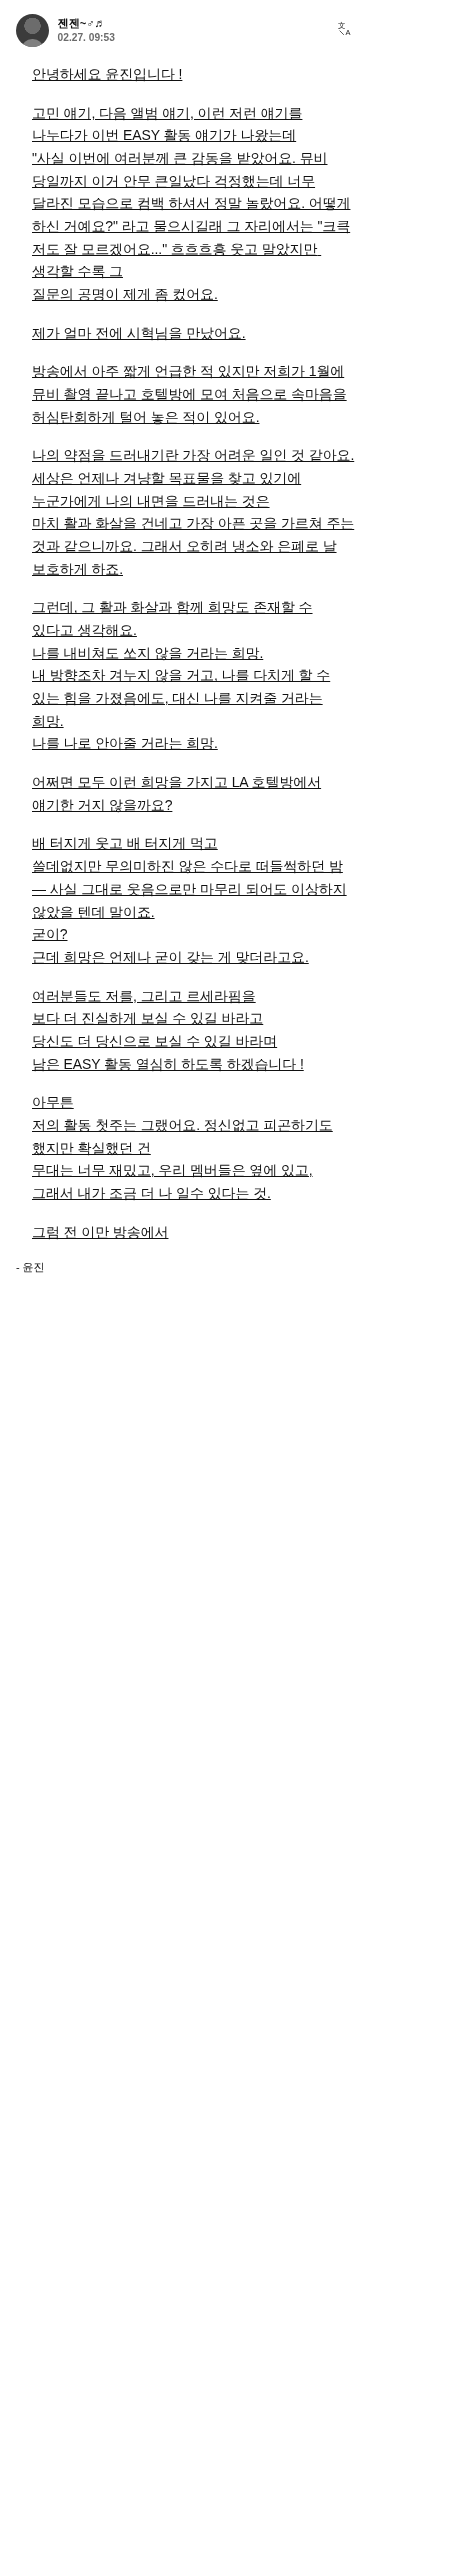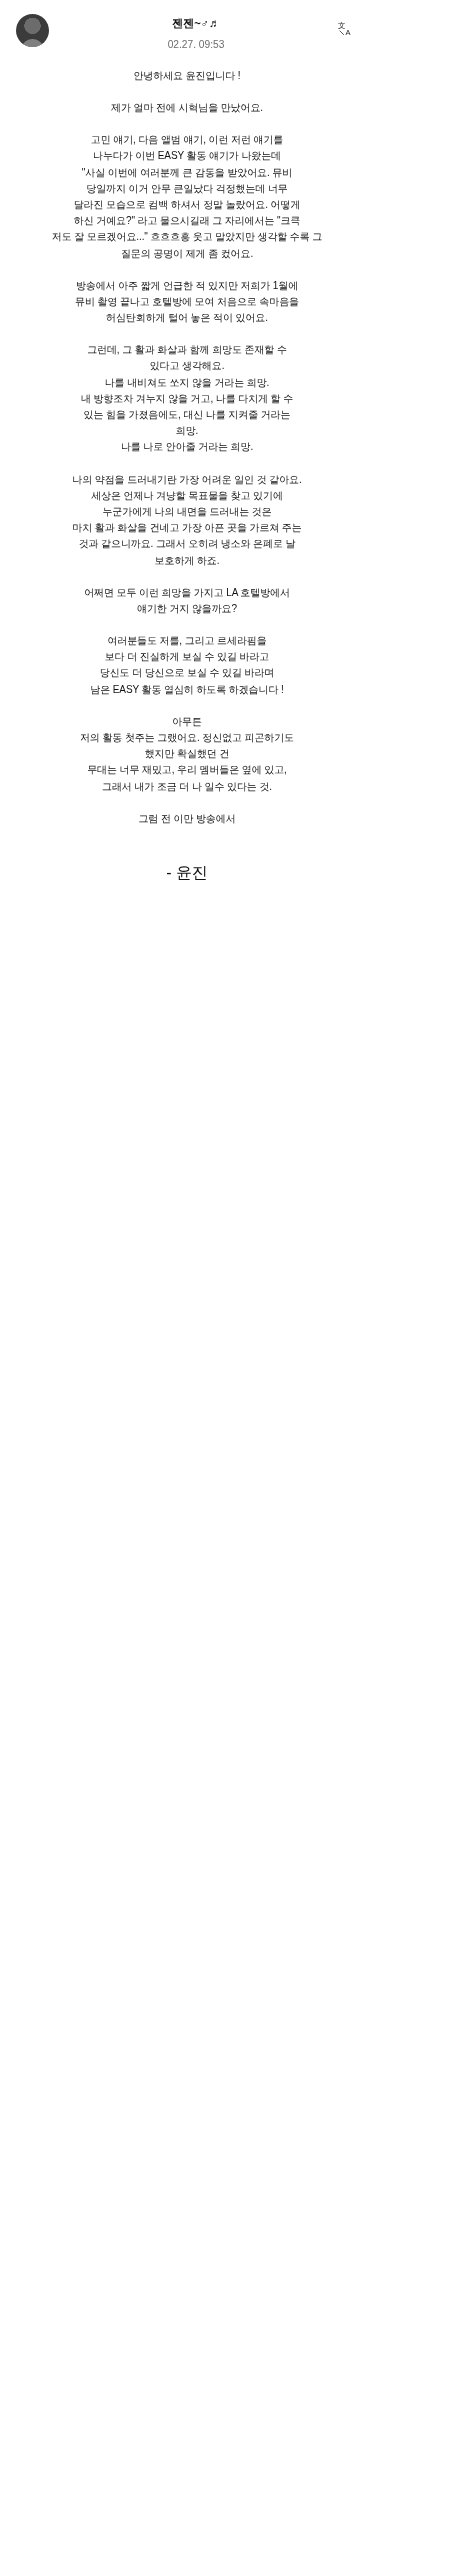--- a/index.html
+++ b/index.html
@@ -12,21 +12,20 @@
     font-family: "Liberation Sans", sans-serif;
     color: #111111;
     -webkit-font-smoothing: antialiased;
   }
   .page {
     width: 374px;
     min-height: 2576px;
     box-sizing: border-box;
     background: #ffffff;
     position: relative;
-    text-align: center;
   }
 
   
   .header {
     display: flex;
     align-items: flex-start;
     padding: 14px 16px 0 16px;
     box-sizing: border-box;
   }
   .avatar {
@@ -59,55 +58,57 @@
   .acct-name {
     font-size: 11.2px;
     font-weight: bold;
     color: #111111;
     letter-spacing: -0.1px;
     line-height: 1.25;
   }
   .acct-time {
     font-size: 10.2px;
     color: #6b6b6b;
-    margin-top: 9px;
+    margin-top: 2px;
     line-height: 1.25;
+    font-weight: bold;
   }
   .header-action {
     flex: 0 0 auto;
     width: 23.6px;
     height: 23.6px;
     margin-top: 3.2px;
     display: flex;
     align-items: center;
     justify-content: center;
     cursor: pointer;
   }
   .header-action svg { display: block; }
 
   
   .content {
     padding: 16px 16px 32px 16px;
     box-sizing: border-box;
   }
   .para {
-    font-size: 10px;
+    font-size: 14px;
     line-height: 1.62;
     color: #111111;
-    margin: 0 0 16px 0;
+    margin: 0 0 16px 16px;
     white-space: pre-wrap;
     word-break: keep-all;
     letter-spacing: -0.1px;
+    text-decoration: underline;
   }
   .para:last-child { margin-bottom: 0; }
   .sig {
-    font-size: 16px;
+    font-size: 11px;
     line-height: 1.62;
     color: #111111;
-    margin-top: 33px;
+    margin-top: 16px;
     letter-spacing: -0.1px;
   }
 </style>
 </head>
 <body>
 
 <div class="page">
 
   <div class="header">
     <div class="avatar"></div>
@@ -119,47 +120,53 @@
       <svg width="16" height="16" viewBox="0 0 30 30" aria-hidden="true">
         <text x="0" y="14" font-family="Liberation Sans, sans-serif" font-size="14" fill="#222">文</text>
         <text x="14" y="27" font-family="Liberation Sans, sans-serif" font-size="14" fill="#222">A</text>
         <path d="M3 18 L11 26" stroke="#222" stroke-width="1.4" fill="none"></path>
       </svg>
     </div>
   </div>
 
   <div class="content">
     <p class="para">안녕하세요 윤진입니다 !</p>
-    <p class="para">제가 얼마 전에 시혁님을 만났어요.</p>
     <p class="para">고민 얘기, 다음 앨범 얘기, 이런 저런 얘기를
 나누다가 이번 EASY 활동 얘기가 나왔는데
 "사실 이번에 여러분께 큰 감동을 받았어요. 뮤비
 당일까지 이거 안무 큰일났다 걱정했는데 너무
 달라진 모습으로 컴백 하셔서 정말 놀랐어요. 어떻게
 하신 거예요?" 라고 물으시길래 그 자리에서는 "크큭
 저도 잘 모르겠어요..." 흐흐흐흥 웃고 말았지만 생각할 수록 그
 질문의 공명이 제게 좀 컸어요.</p>
+    <p class="para">제가 얼마 전에 시혁님을 만났어요.</p>
     <p class="para">방송에서 아주 짧게 언급한 적 있지만 저희가 1월에
 뮤비 촬영 끝나고 호텔방에 모여 처음으로 속마음을
 허심탄회하게 털어 놓은 적이 있어요.</p>
+    <p class="para">나의 약점을 드러내기란 가장 어려운 일인 것 같아요.
+세상은 언제나 겨냥할 목표물을 찾고 있기에
+누군가에게 나의 내면을 드러내는 것은
+마치 활과 화살을 건네고 가장 아픈 곳을 가르쳐 주는
+것과 같으니까요. 그래서 오히려 냉소와 은폐로 날
+보호하게 하죠.</p>
     <p class="para">그런데, 그 활과 화살과 함께 희망도 존재할 수
 있다고 생각해요.
 나를 내비쳐도 쏘지 않을 거라는 희망.
 내 방향조차 겨누지 않을 거고, 나를 다치게 할 수
 있는 힘을 가졌음에도, 대신 나를 지켜줄 거라는
 희망.
 나를 나로 안아줄 거라는 희망.</p>
-    <p class="para">나의 약점을 드러내기란 가장 어려운 일인 것 같아요.
-세상은 언제나 겨냥할 목표물을 찾고 있기에
-누군가에게 나의 내면을 드러내는 것은
-마치 활과 화살을 건네고 가장 아픈 곳을 가르쳐 주는
-것과 같으니까요. 그래서 오히려 냉소와 은폐로 날
-보호하게 하죠.</p>
     <p class="para">어쩌면 모두 이런 희망을 가지고 LA 호텔방에서
 얘기한 거지 않을까요?</p>
+    <p class="para">배 터지게 웃고 배 터지게 먹고
+쓸데없지만 무의미하진 않은 수다로 떠들썩하던 밤
+— 사실 그대로 웃음으로만 마무리 되어도 이상하지
+않았을 텐데 말이죠.
+굳이?
+근데 희망은 언제나 굳이 갖는 게 맞더라고요.</p>
     <p class="para">여러분들도 저를, 그리고 르세라핌을
 보다 더 진실하게 보실 수 있길 바라고
 당신도 더 당신으로 보실 수 있길 바라며
 남은 EASY 활동 열심히 하도록 하겠습니다 !</p>
     <p class="para">아무튼
 저의 활동 첫주는 그랬어요. 정신없고 피곤하기도
 했지만 확실했던 건
 무대는 너무 재밌고, 우리 멤버들은 옆에 있고,
 그래서 내가 조금 더 나 일수 있다는 것.</p>
     <p class="para">그럼 전 이만 방송에서</p>

